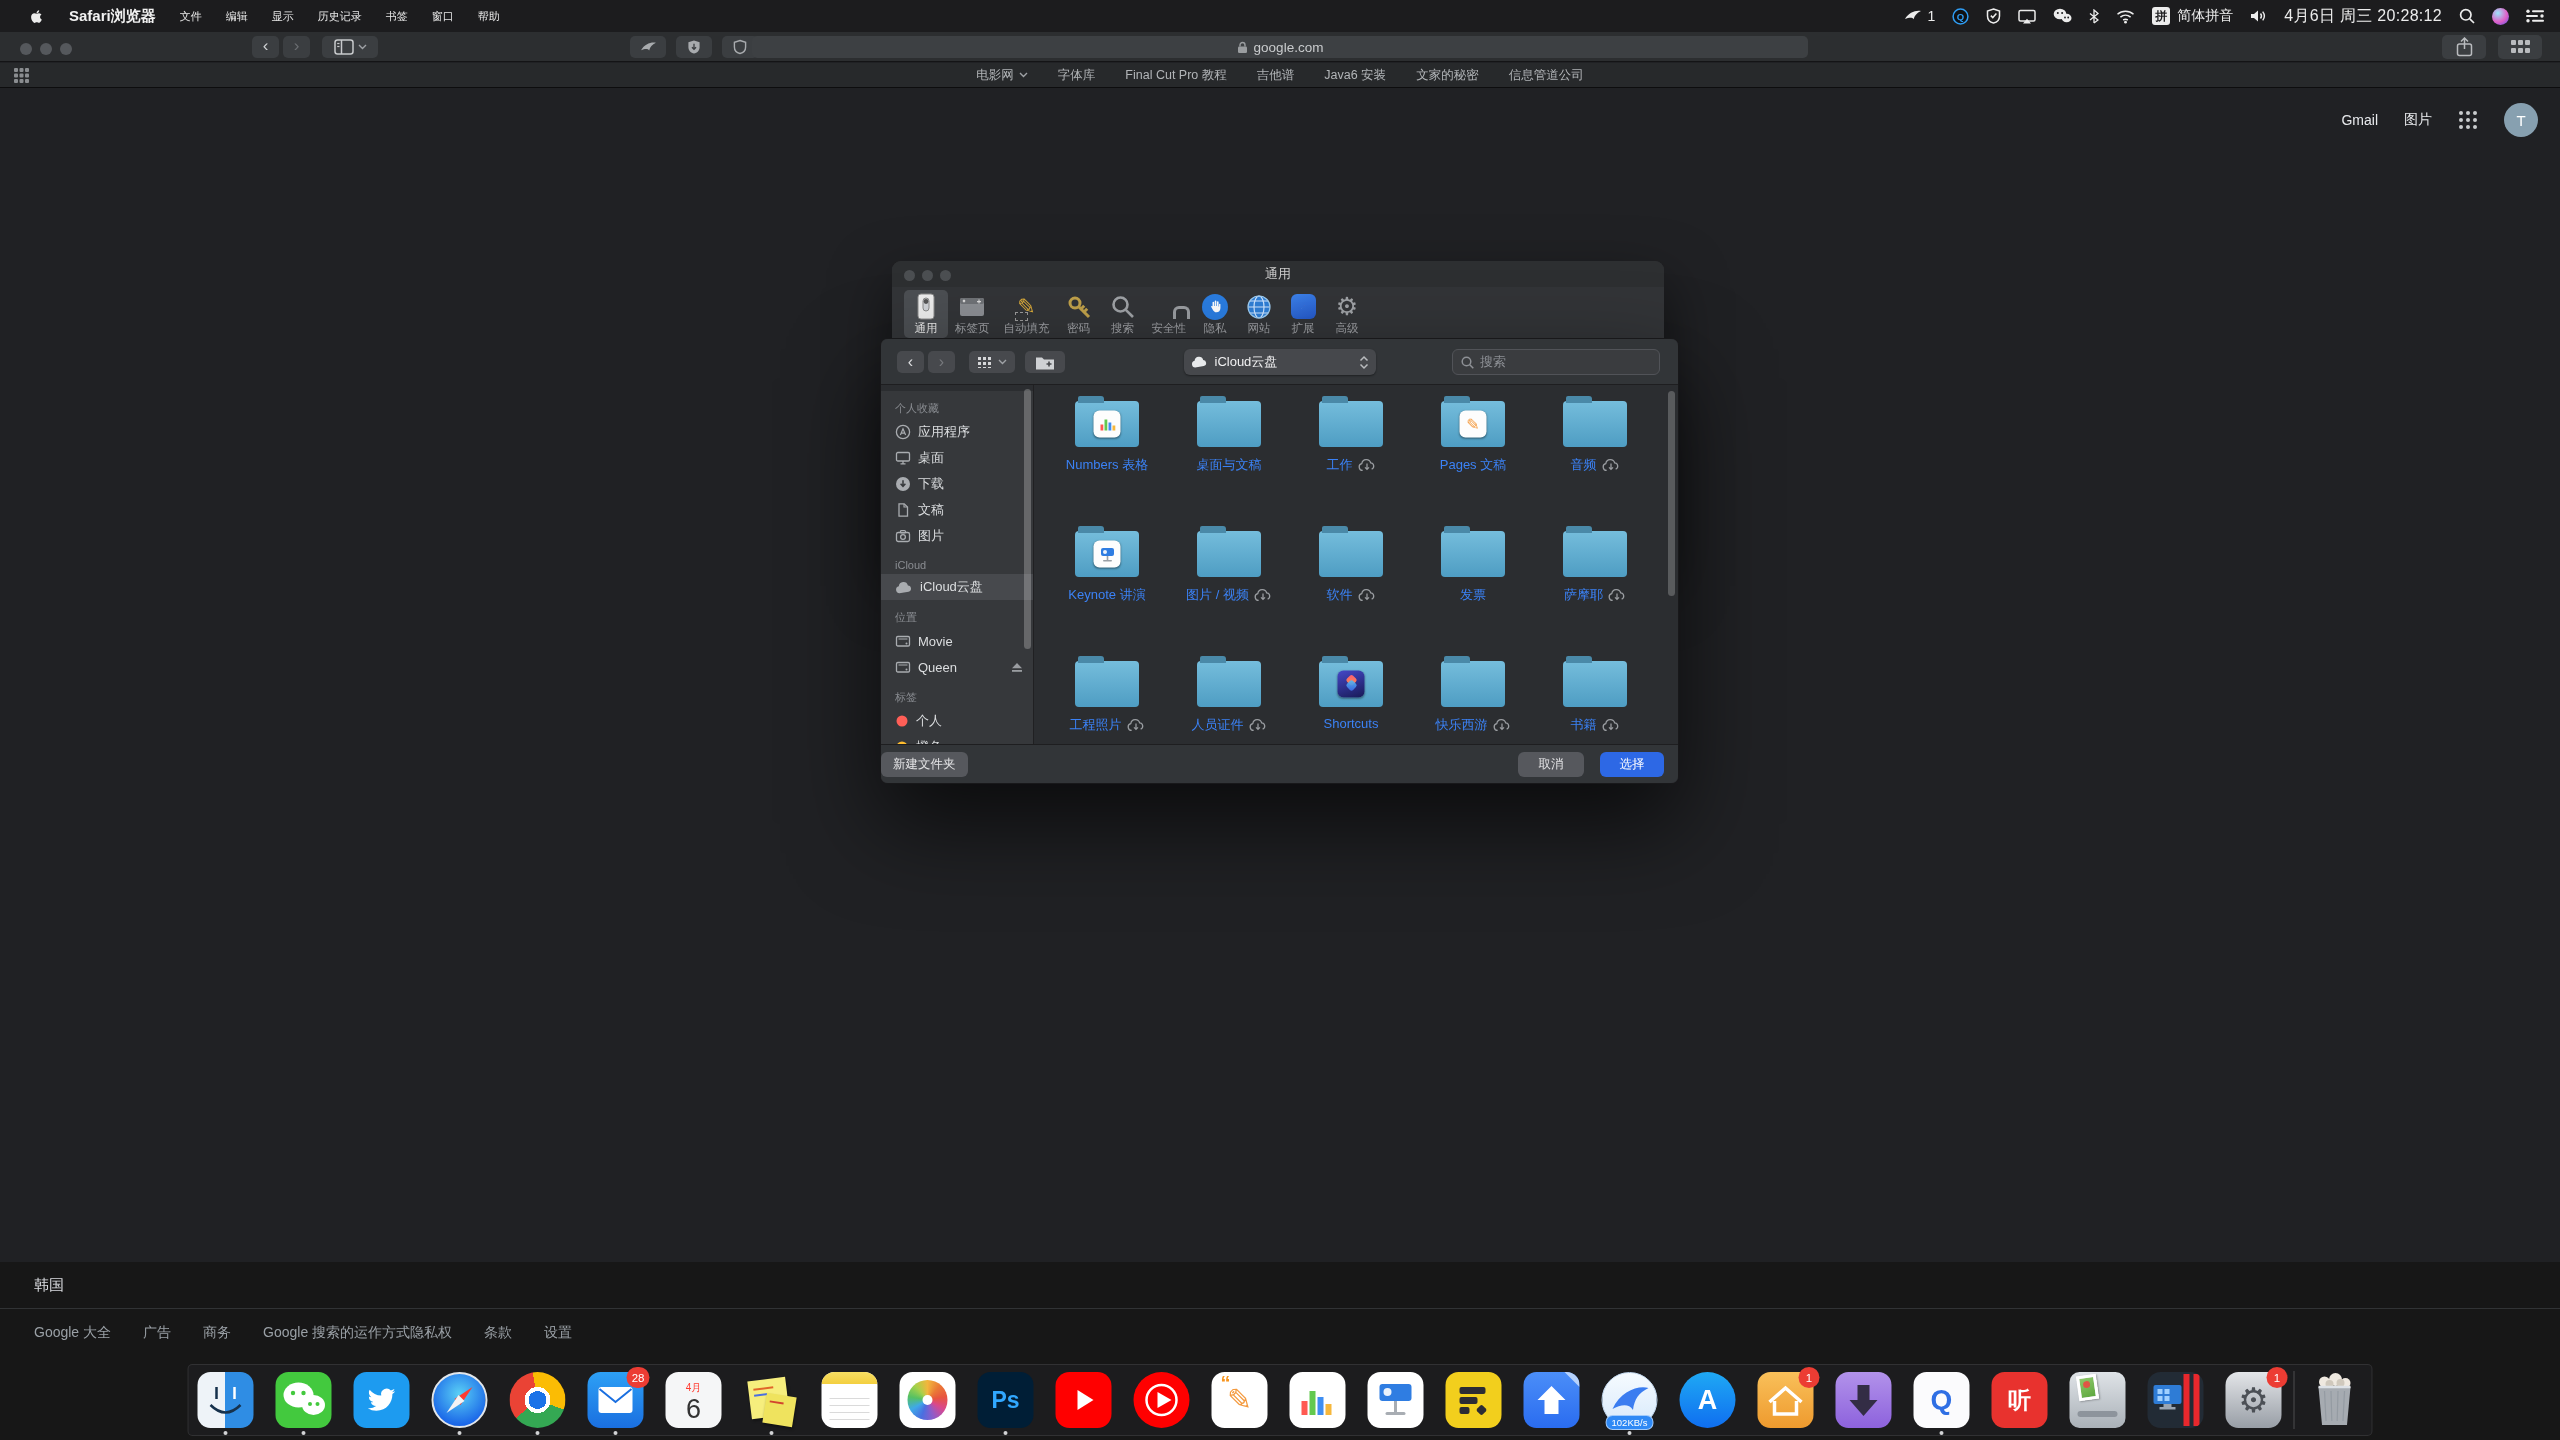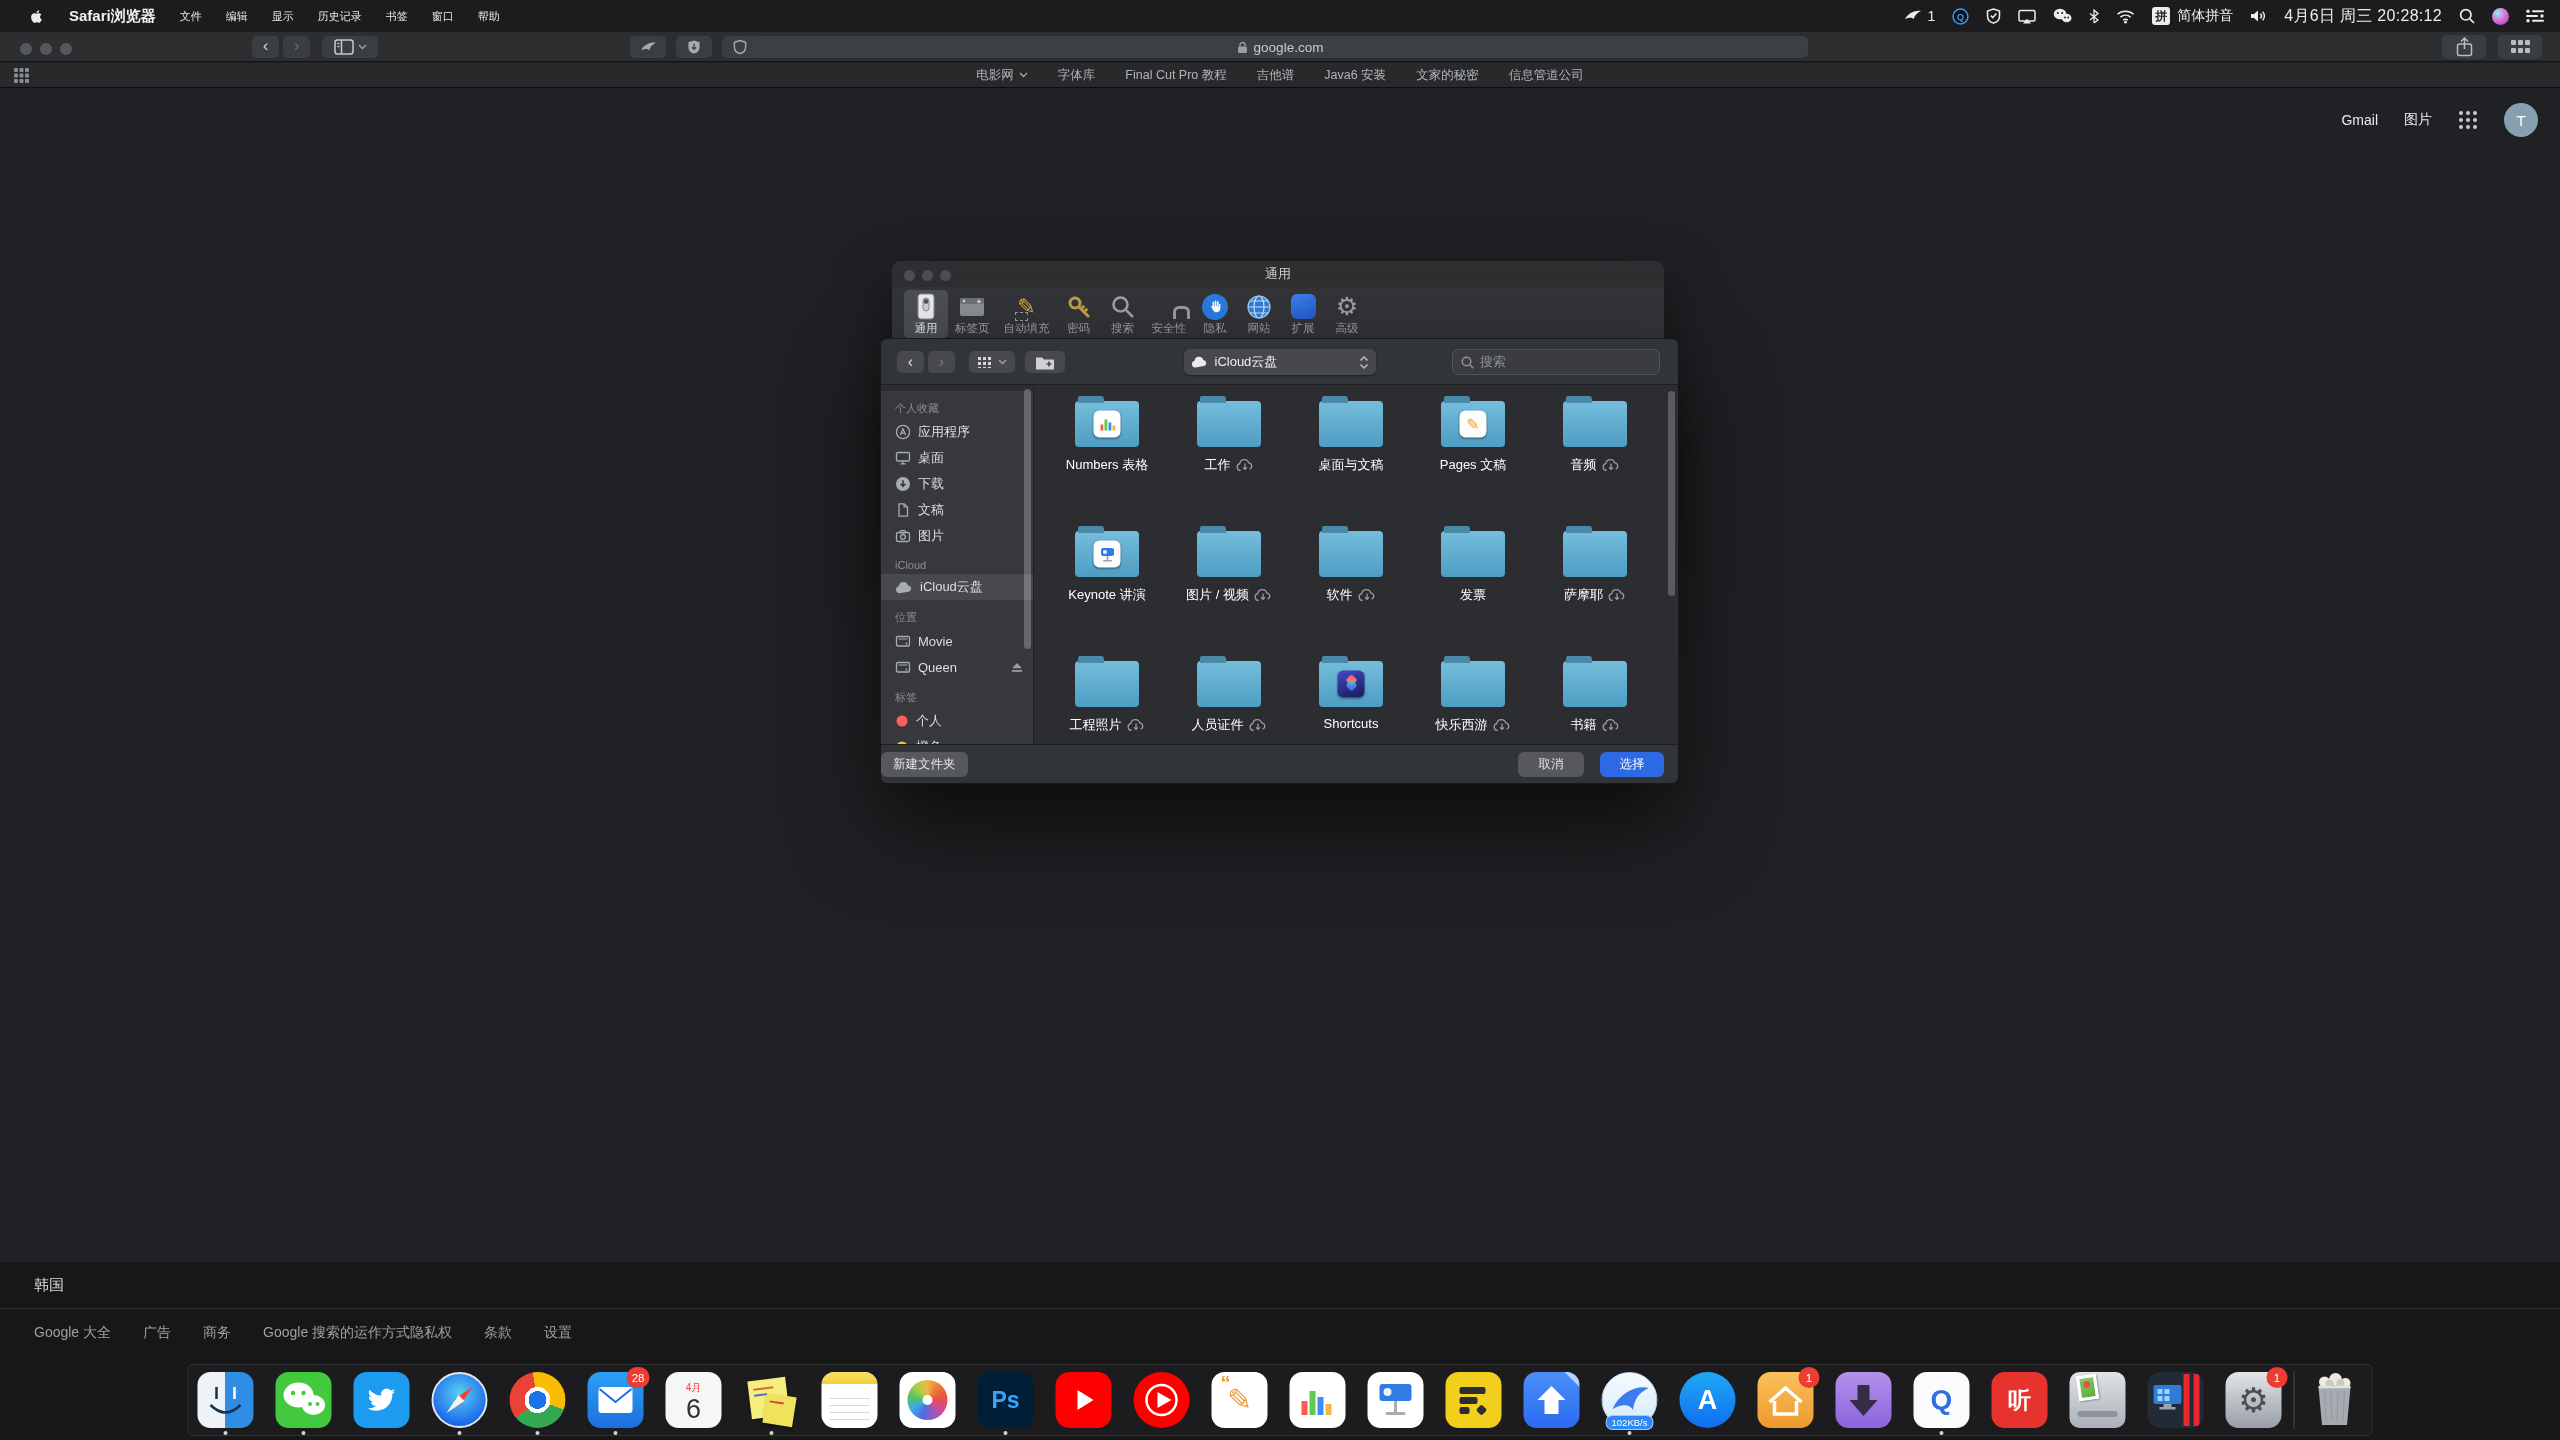--- a/index.html
+++ b/index.html
@@ -79,21 +79,21 @@
   .srow .eject{position:absolute;right:10px;}
   .sideline{position:absolute;top:46px;left:152px;width:1px;bottom:39px;background:#202022;z-index:2;}
   .sthumb{position:absolute;right:2px;top:50px;width:7px;height:260px;border-radius:4px;background:rgba(255,255,255,.24);z-index:3;}
   #pmain{position:absolute;top:46px;left:153px;right:0;bottom:39px;background:#2b2d30;overflow:hidden;}
   #filegrid{display:grid;grid-template-columns:repeat(5,122px);grid-auto-rows:130px;padding:10px 0 0 12px;}
   .fitem{display:flex;flex-direction:column;align-items:center;}
   .folder{width:64px;height:46px;margin-top:6px;border-radius:4px;background:linear-gradient(180deg,#75bddc,#4e9dc3);position:relative;}
   .folder::before{content:"";position:absolute;top:-5px;left:3px;width:26px;height:7px;border-radius:2px 3px 0 0;background:#4a89a8;}
   .fbadge{position:absolute;left:50%;top:50%;transform:translate(-50%,-50%);width:27px;height:27px;background:#fdfdfd;border-radius:6px;display:flex;align-items:center;justify-content:center;box-shadow:0 1px 2px rgba(0,0,0,.35);}
   .fb-sc{background:linear-gradient(160deg,#4548c8,#181a56);}
-  .flabel{margin-top:9px;display:flex;align-items:center;gap:5px;color:#ffffff;font-size:13px;white-space:nowrap;}
+  .flabel{margin-top:9px;display:flex;align-items:center;gap:5px;color:#3b82f6;font-size:13px;white-space:nowrap;}
   .penb{font-size:16px;color:#f49a3e;line-height:16px;}
   .mthumb{position:absolute;right:3px;top:6px;width:7px;height:205px;border-radius:4px;background:rgba(255,255,255,.22);}
   .pfoot{position:absolute;left:0;right:0;bottom:0;height:39px;background:#323538;border-top:1px solid #1e1e20;border-radius:0 0 7px 7px;}
   .fbtn{position:absolute;top:7px;height:25px;border-radius:6px;background:#56585d;color:#e4e4e6;font-size:12.5px;display:flex;align-items:center;justify-content:center;padding:0 12px;}
   #btn-choose{background:#2d68e5;color:#fff;}
 
   
   #dock{position:absolute;left:50%;transform:translateX(-50%);bottom:4px;height:72px;background:rgba(32,32,36,.62);border:1px solid rgba(255,255,255,.09);border-radius:5px;display:flex;align-items:center;padding:0 9px;gap:7px;z-index:60;}
   .ditem{width:56px;height:56px;position:relative;display:flex;align-items:center;justify-content:center;}
   .ic{width:56px;height:56px;border-radius:13px;display:flex;align-items:center;justify-content:center;position:relative;overflow:hidden;}
@@ -657,33 +657,33 @@
                 </svg>
               </span>
             </div>
             <div class="flabel">
               <span>Numbers 表格</span>
             </div>
           </div>
           <div class="fitem">
             <div class="folder"></div>
             <div class="flabel">
+              <span>桌面与文稿</span>
+            </div>
+          </div>
+          <div class="fitem">
+            <div class="folder"></div>
+            <div class="flabel">
               <span>工作</span>
               <span>
                 <svg width="18" height="14" viewBox="0 0 17 13">
                   <path d="M4.4 11.6a3.3 3.3 0 0 1-.8-6.5 4.3 4.3 0 0 1 8.4-.5 3 3 0 0 1 .9 5.8" fill="none" stroke="#9a9da1" stroke-width="1.2"></path>
                   <path d="M8.5 5.2v5.3 M6.6 8.7l1.9 1.9 1.9-1.9" stroke="#9a9da1" stroke-width="1.2" fill="none"></path>
                 </svg>
               </span>
-            </div>
-          </div>
-          <div class="fitem">
-            <div class="folder"></div>
-            <div class="flabel">
-              <span>桌面与文稿</span>
             </div>
           </div>
           <div class="fitem">
             <div class="folder">
               <span class="fbadge">
                 <span class="penb">✎</span>
               </span>
             </div>
             <div class="flabel">
               <span>Pages 文稿</span>

